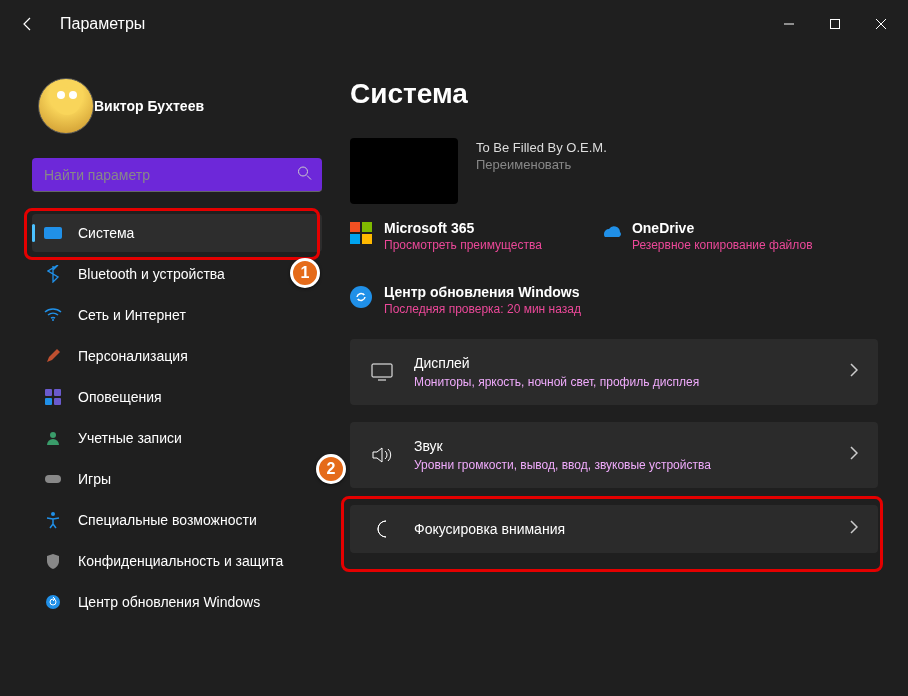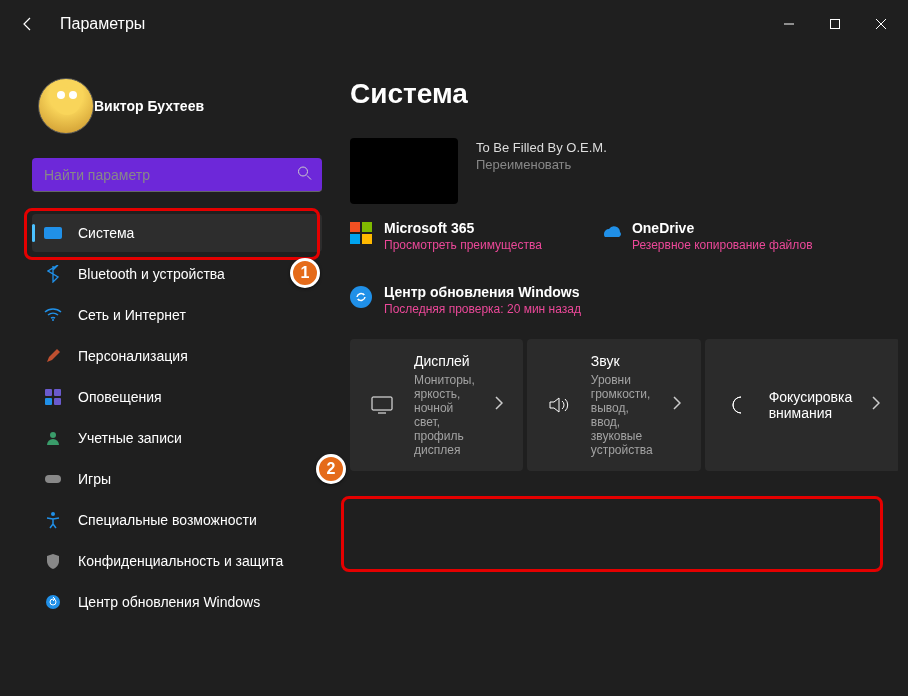--- a/index.html
+++ b/index.html
@@ -130,34 +130,34 @@
   .update-block {
     display: flex; gap: 12px; margin-top: 30px; margin-bottom: 22px;
     align-items: flex-start;
   }
   .update-icon {
     width: 22px; height: 22px; border-radius: 50%;
     background: #2090e8;
     display: flex; align-items: center; justify-content: center;
     flex-shrink: 0; margin-top: 2px;
   }
-  .cards { display: flex; flex-direction: row; gap: 4px; }
+  .cards { display: flex; flex-direction: column; gap: 17px; }
   .card {
     display: flex; align-items: center; gap: 20px;
     background: #2b2b2b; border-radius: 4px;
     padding: 14px 20px; cursor: pointer;
     min-height: 66px;
   }
   .card-icon {
     width: 24px; display: flex; align-items: center; justify-content: center;
     color: #fff; flex-shrink: 0;
   }
   .card-body { flex: 1; }
   .card-title { font-size: 14px; }
-  .card-sub { font-size: 12px; color: #a3a3a3; margin-top: 4px; }
+  .card-sub { font-size: 12px; color: #f0abfc; margin-top: 4px; }
   .chev { color: #ccc; }
 
   
   .hl {
     position: absolute; border: 3px solid #e40000;
     border-radius: 8px; pointer-events: none;
   }
   .hl1 { left: 24px; top: 208px; width: 296px; height: 52px; }
   .hl2 { left: 341px; top: 496px; width: 542px; height: 76px; }
   .badge {

